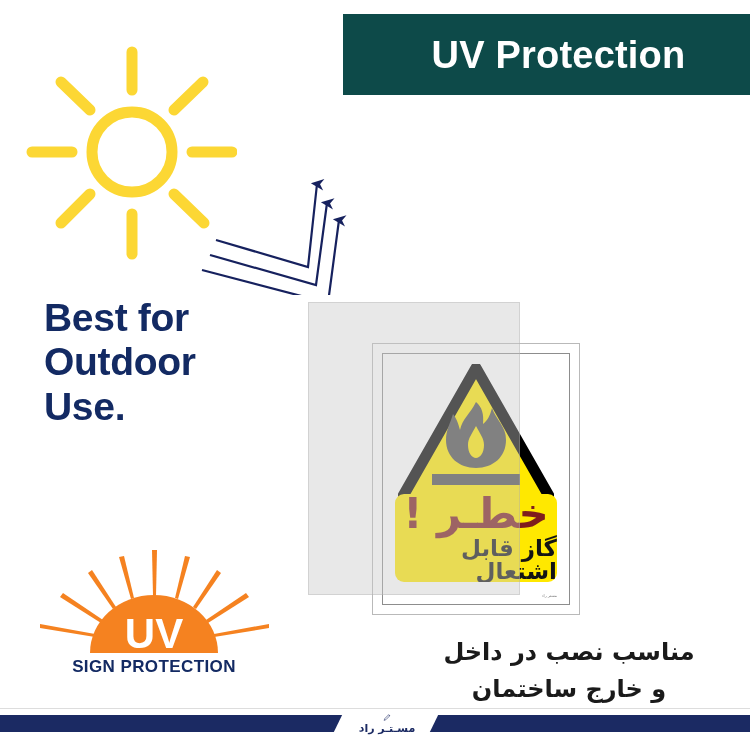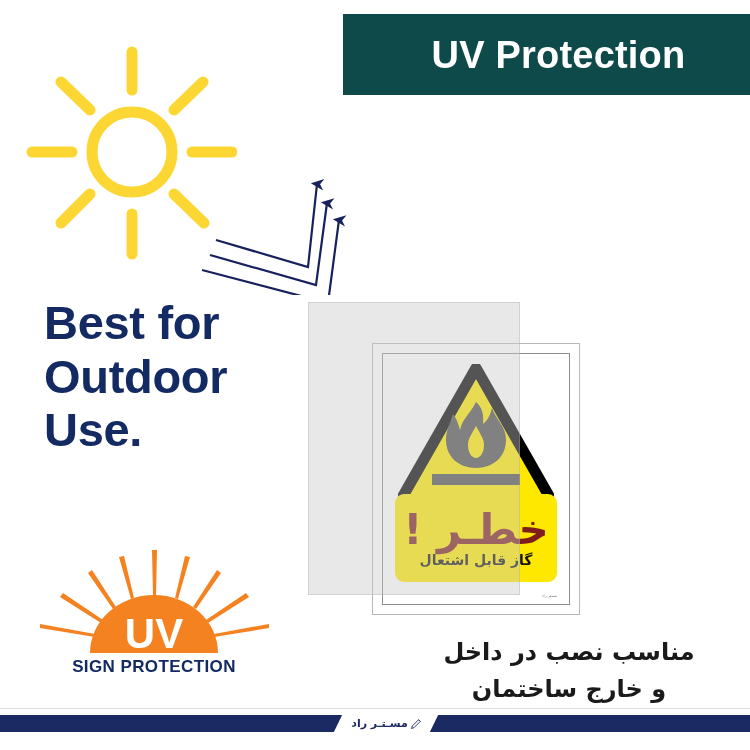--- a/index.html
+++ b/index.html
@@ -51,21 +51,21 @@
   }
 
   
   #headline {
     position: absolute;
     left: 44px; top: 296px;
     width: 260px;
     color: #132a63;
     font-family: "Liberation Sans", sans-serif;
     font-weight: bold;
-    font-size: 47px;
+    font-size: 39px;
     line-height: 1.14;
     white-space: pre-line;
     letter-spacing: -0.3px;
   }
 
   
   #film-sheet {
     position: absolute;
     left: 308px; top: 302px;
     width: 212px; height: 293px;
@@ -116,21 +116,21 @@
     font-family: "DejaVu Sans", sans-serif;
     font-weight: bold;
     font-size: 42px;
     line-height: 1;
     letter-spacing: 1px;
   }
   #danger-sub {
     color: #141414;
     font-family: "DejaVu Sans", sans-serif;
     font-weight: bold;
-    font-size: 14px;
+    font-size: 23px;
     line-height: 1;
   }
   #sign-signature {
     position: absolute;
     right: 12px; bottom: 6px;
     font-size: 4px;
     color: #777;
     direction: rtl;
     font-family: "DejaVu Sans", sans-serif;
   }
@@ -179,20 +179,21 @@
   }
   #footer-brand {
     position: absolute;
     left: 344px; top: -2px;
     width: 86px; height: 21px;
     display: flex;
     align-items: center;
     justify-content: center;
     gap: 1px;
     direction: rtl;
+    flex-direction: column;
   }
   #footer-brand-text {
     color: #1b2a63;
     font-family: "DejaVu Sans", sans-serif;
     font-weight: bold;
     font-size: 11px;
     line-height: 1;
   }
   #footer-rule {
     position: absolute;

